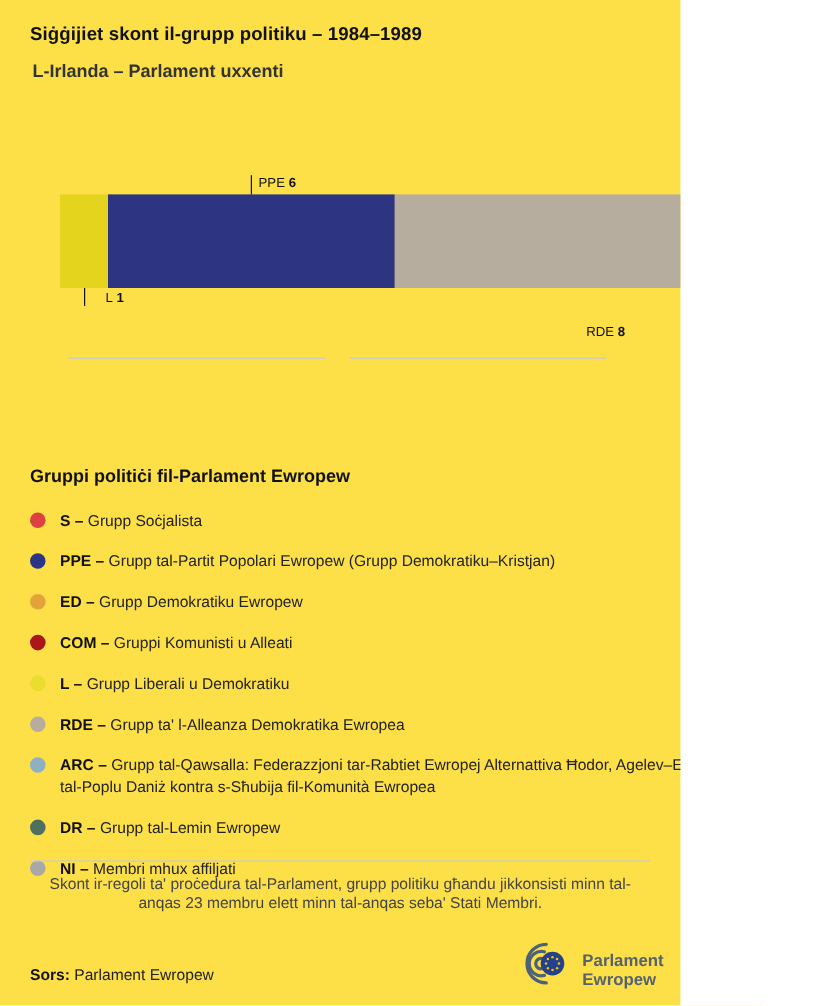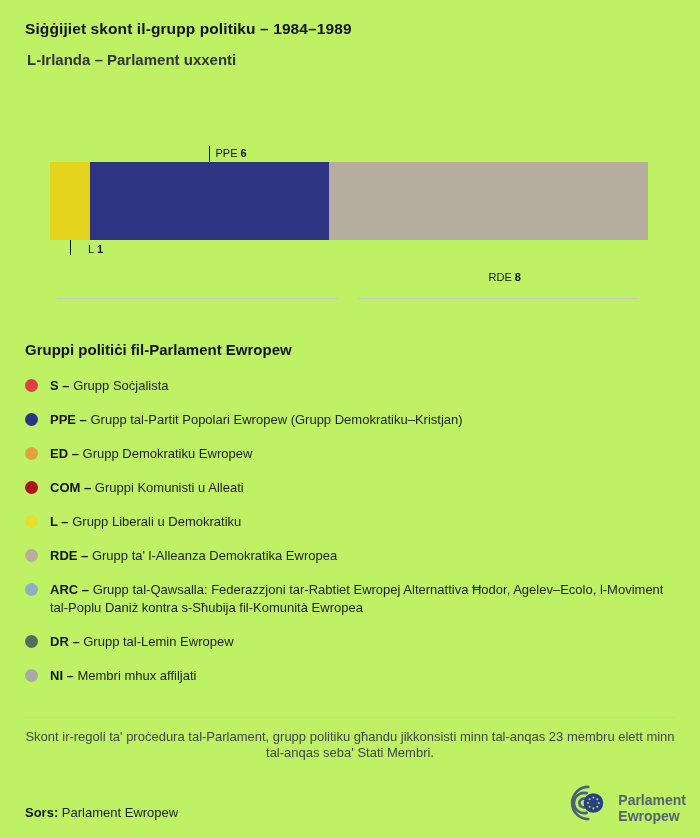--- a/index.html
+++ b/index.html
@@ -1,18 +1,18 @@
 <!DOCTYPE html>
 <html><head>
 <meta charset="utf-8">
 <style>
   * { margin: 0; padding: 0; box-sizing: border-box; }
   html, body { background: #ffffff; }
   body { font-family: "Liberation Sans", sans-serif; color: #1a1a1a; }
-  .page { position: relative; width: 700px; height: 838px; background: #bef264; overflow: hidden; }
+  .page { position: relative; width: 567px; height: 838px; background: #fde047; overflow: hidden; }
 
   
   .header { position: absolute; left: 25px; top: 20px; right: 25px; }
   .title { font-size: 15.5px; font-weight: 700; color: #111; letter-spacing: 0.1px; }
   .subtitle { margin-top: 13px; margin-left: 2px; font-size: 15px; font-weight: 700; color: #333; }
 
   
   .chart-area { position: absolute; left: 50px; top: 140px; width: 598px; height: 128px; }
   .bar { position: absolute; left: 0; top: 22px; width: 100%; height: 78px; display: flex; }
   .seg { height: 100%; }
@@ -27,21 +27,21 @@
   .bar-label.below.no-tick .lab-text { margin-top: 3px; }
   .lab-text b { font-weight: 700; }
 
   
   .total-row { position: absolute; left: 57px; right: 62px; top: 298px; display: flex; align-items: center; gap: 20px; }
   .total-row .rule { flex: 1 1 auto; height: 1px; background: #c9c9c9; }
   .total-text { font-family: "DejaVu Sans Mono", monospace; font-weight: 700; font-size: 14.5px; line-height: 19px; text-align: center; color: #111; }
 
   
   .legend { position: absolute; left: 25px; top: 341px; width: 652px; }
-  .legend-heading { font-size: 15px; font-weight: 700; color: #111; margin-bottom: 19px; }
+  .legend-heading { font-size: 15px; font-weight: 700; color: #111; margin-bottom: 19px; margin-top: 48px; }
   .legend-row { display: flex; align-items: flex-start; gap: 12px; margin-bottom: 16px; }
   .dot { width: 13px; height: 13px; border-radius: 50%; flex: 0 0 13px; margin-top: 2px; }
   .legend-text { font-size: 13px; line-height: 18px; color: #222; }
   .legend-text b { font-weight: 700; color: #111; }
 
   
   .footer-note { position: absolute; left: 25px; right: 25px; top: 717px; border-top: 1px solid #cccccc; padding-top: 11px; font-size: 13px; line-height: 16px; color: #444; text-align: center; }
 
   
   .source-row { position: absolute; left: 25px; right: 14px; bottom: 14px; display: flex; justify-content: space-between; align-items: flex-end; }

